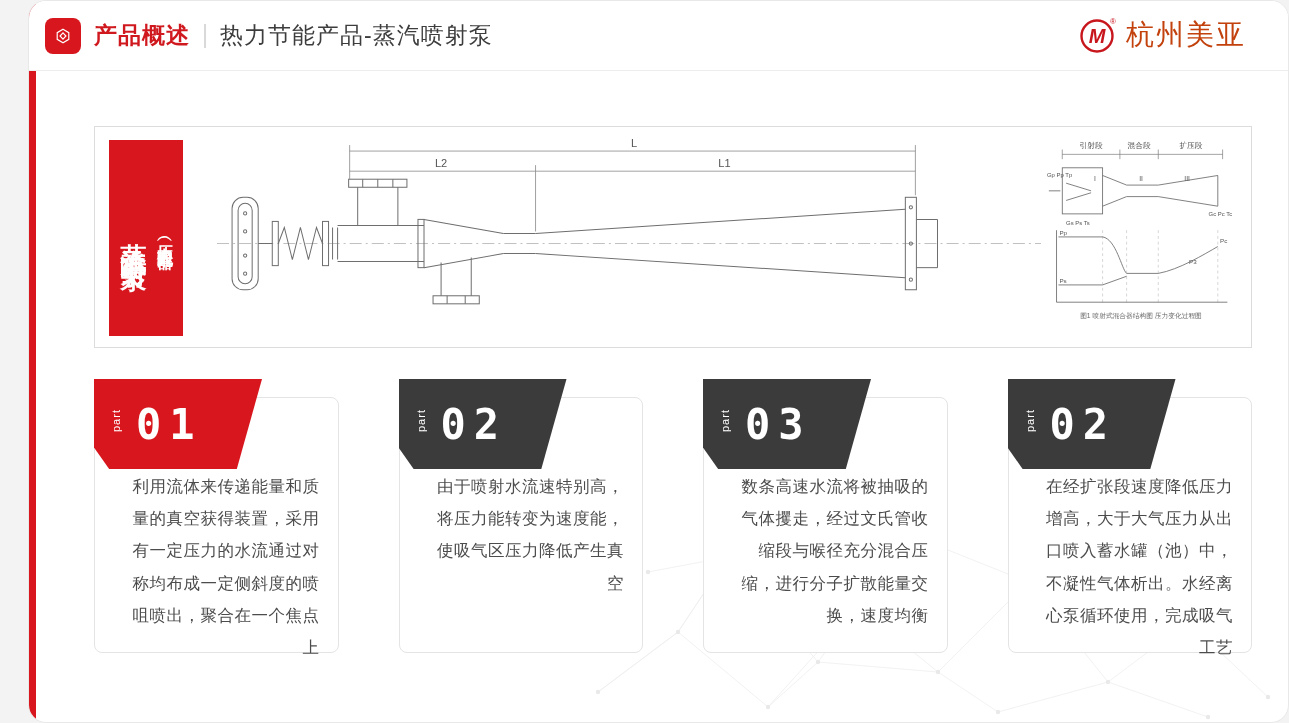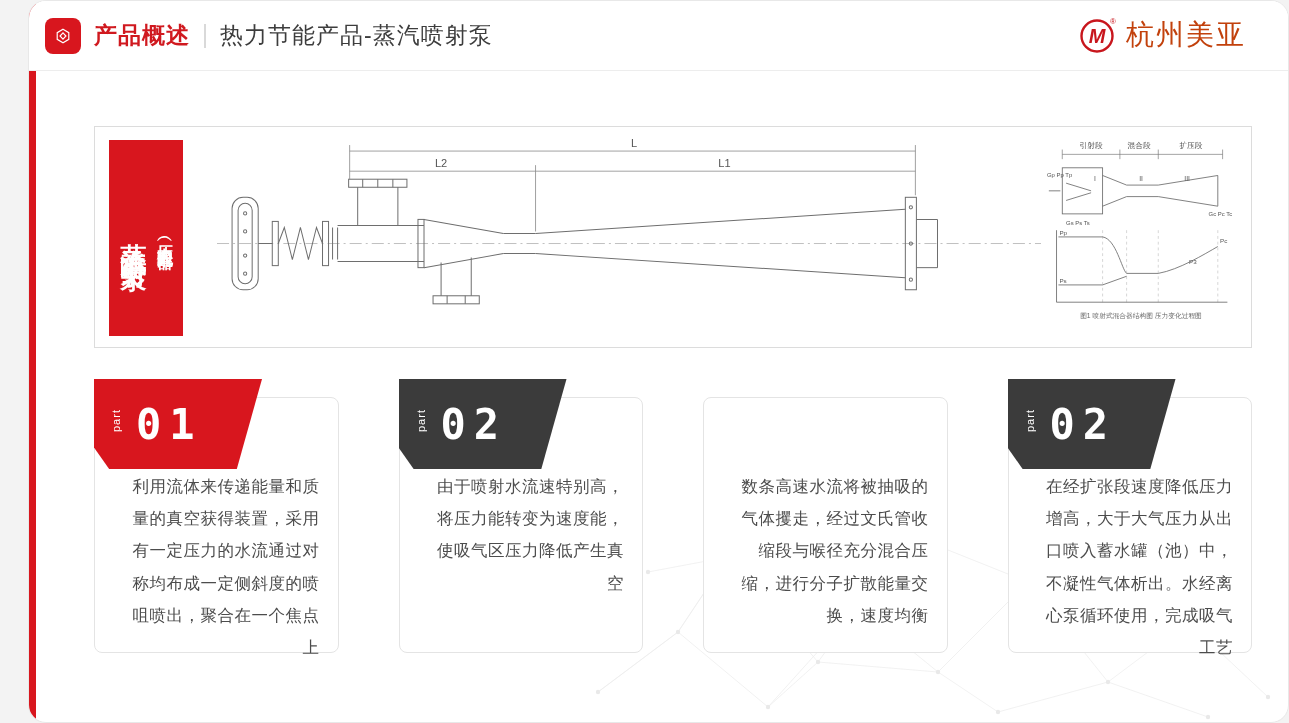--- a/index.html
+++ b/index.html
@@ -283,20 +283,24 @@
 
     <div class="card">
       <div class="card-banner" style="background: rgb(59, 59, 59);">
         <span class="part-label">part</span>
         <span class="card-number">02</span>
       </div>
       <div class="card-body">由于喷射水流速特别高，将压力能转变为速度能，使吸气区压力降低产生真空</div>
     </div>
 
     <div class="card">
+      <div class="card-banner" style="background: rgb(59, 59, 59);">
+        <span class="part-label">part</span>
+        <span class="card-number">03</span>
+      </div>
       <div class="card-body">数条高速水流将被抽吸的气体攫走，经过文氏管收缩段与喉径充分混合压缩，进行分子扩散能量交换，速度均衡</div>
     </div>
 
     <div class="card">
       <div class="card-banner" style="background: rgb(59, 59, 59);">
         <span class="part-label">part</span>
         <span class="card-number">02</span>
       </div>
       <div class="card-body">在经扩张段速度降低压力增高，大于大气压力从出口喷入蓄水罐（池）中，不凝性气体析出。水经离心泵循环使用，完成吸气工艺</div>
     </div>

